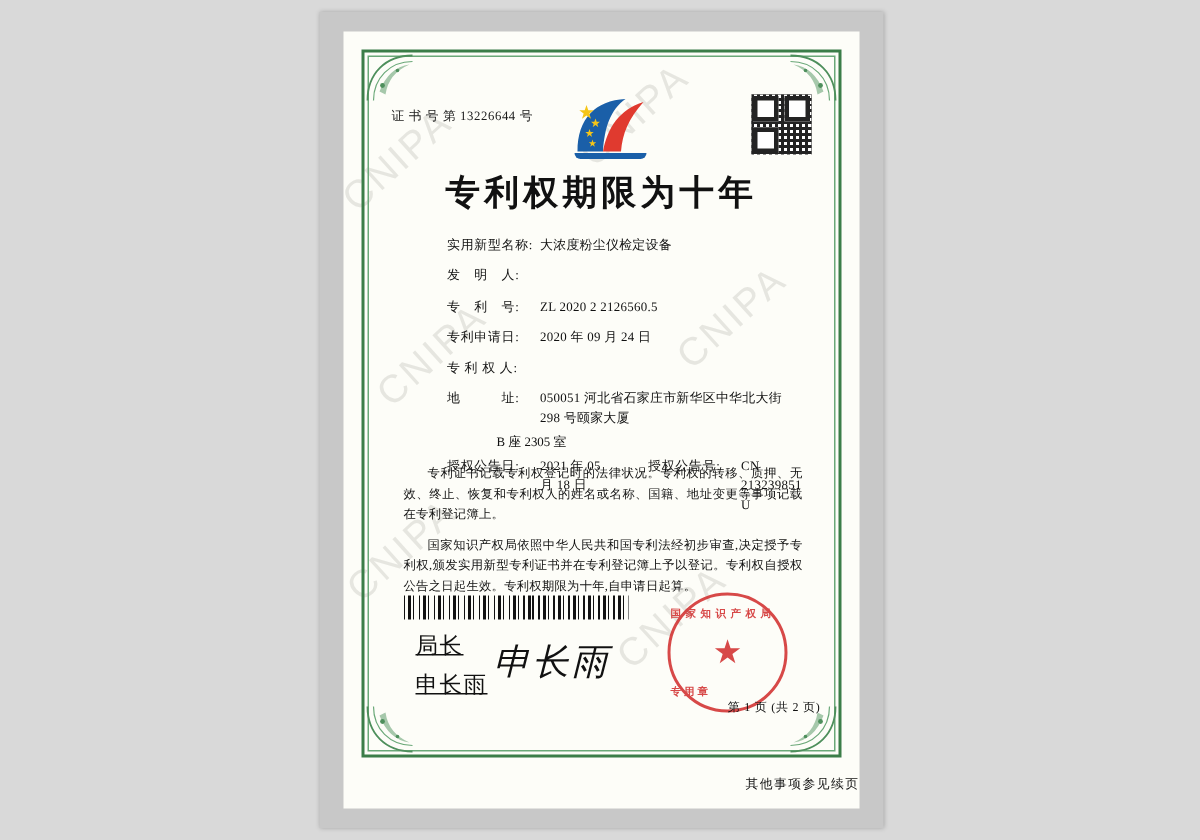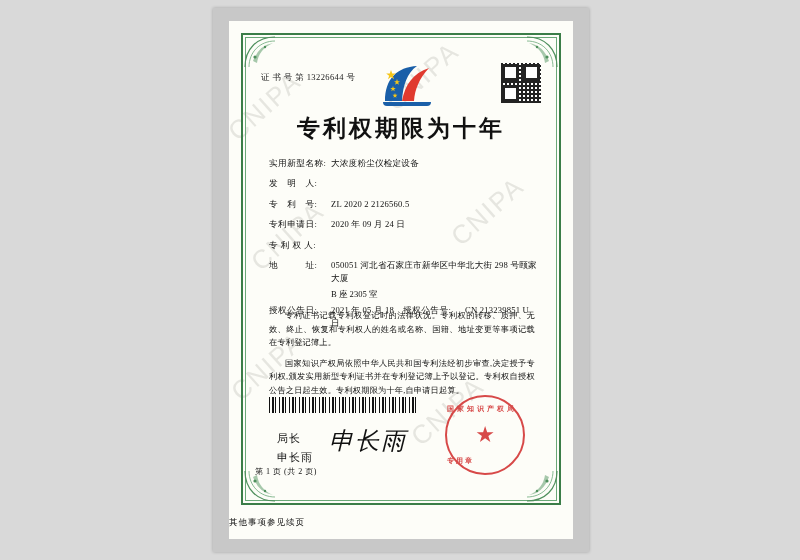--- a/index.html
+++ b/index.html
@@ -160,20 +160,21 @@
   }
   .field-row {
     display: flex;
     margin-bottom: 7.5px;
     align-items: flex-start;
   }
   .f-label {
     width: 62px;
     flex: 0 0 62px;
     letter-spacing: 0.5px;
+    margin-left: 29px;
   }
   .f-value {
     flex: 1;
     letter-spacing: 0.2px;
   }
   .addr-line2 {
     margin-left: 62px;
     margin-top: -4px;
     margin-bottom: 3px;
     font-size: 8.6px;
@@ -199,25 +200,26 @@
     height: 16px;
     background:
       repeating-linear-gradient(90deg,
         #111 0 1px, transparent 1px 3px,
         #111 3px 5px, transparent 5px 6px,
         #111 6px 7px, transparent 7px 10px);
   }
   .sign-block {
     position: absolute;
     left: 22px;
-    top: 382px;
-    font-size: 11px;
+    top: 372px;
+    font-size: 15px;
     line-height: 1.7;
     letter-spacing: 1px;
     color: #111;
+    text-decoration: underline;
   }
   .handwriting {
     position: absolute;
     left: 74px;
     top: 378px;
     font-size: 24px;
     font-family: "DejaVu Serif", serif;
     font-style: italic;
     color: #111;
     letter-spacing: 2px;
@@ -256,30 +258,30 @@
     letter-spacing: 3px;
     font-weight: bold;
     font-family: Liberation Mono, monospace;
   }
   .seal-text-top { top: 7px; }
   .seal-text-bottom { bottom: 7px; letter-spacing: 2px; }
   .page-num {
     position: absolute;
     left: 0; right: 0;
     bottom: 18px;
-    text-align: left;
+    text-align: right;
     font-size: 8px;
     color: #111;
     letter-spacing: 0.5px;
   }
   .footnote {
     position: absolute;
     left: 0; right: 0;
     bottom: 10px;
-    text-align: left;
+    text-align: right;
     font-size: 8.5px;
     color: #111;
     letter-spacing: 1px;
   }
 </style>
 </head>
 <body>
 
 <div class="page">
 

